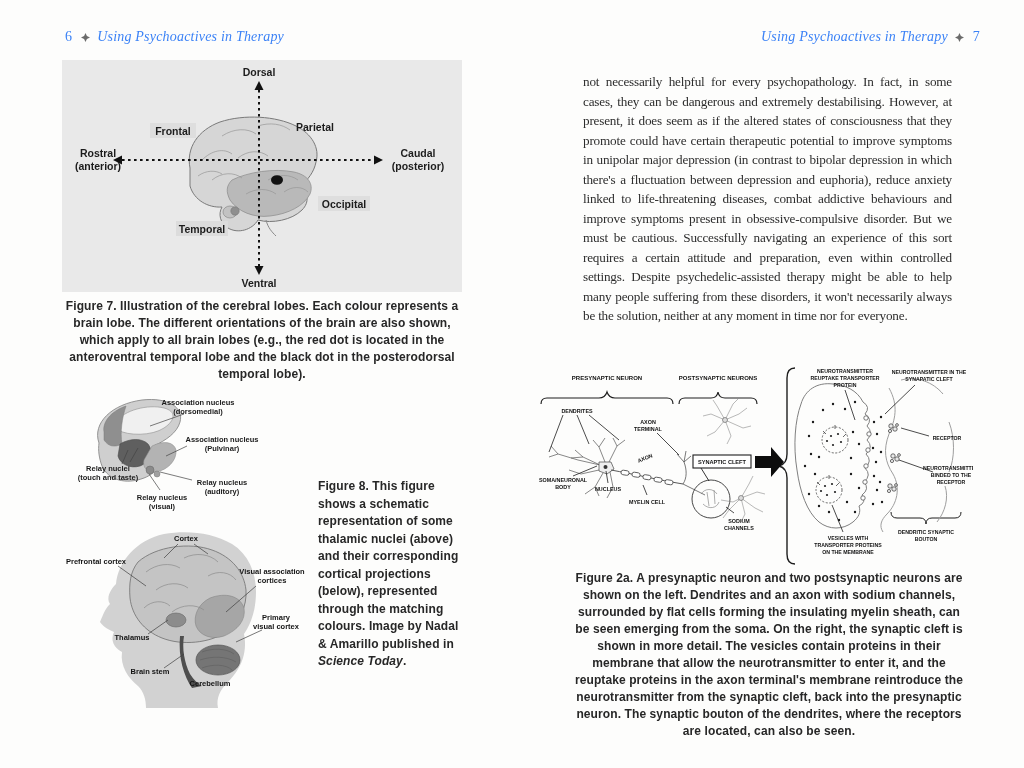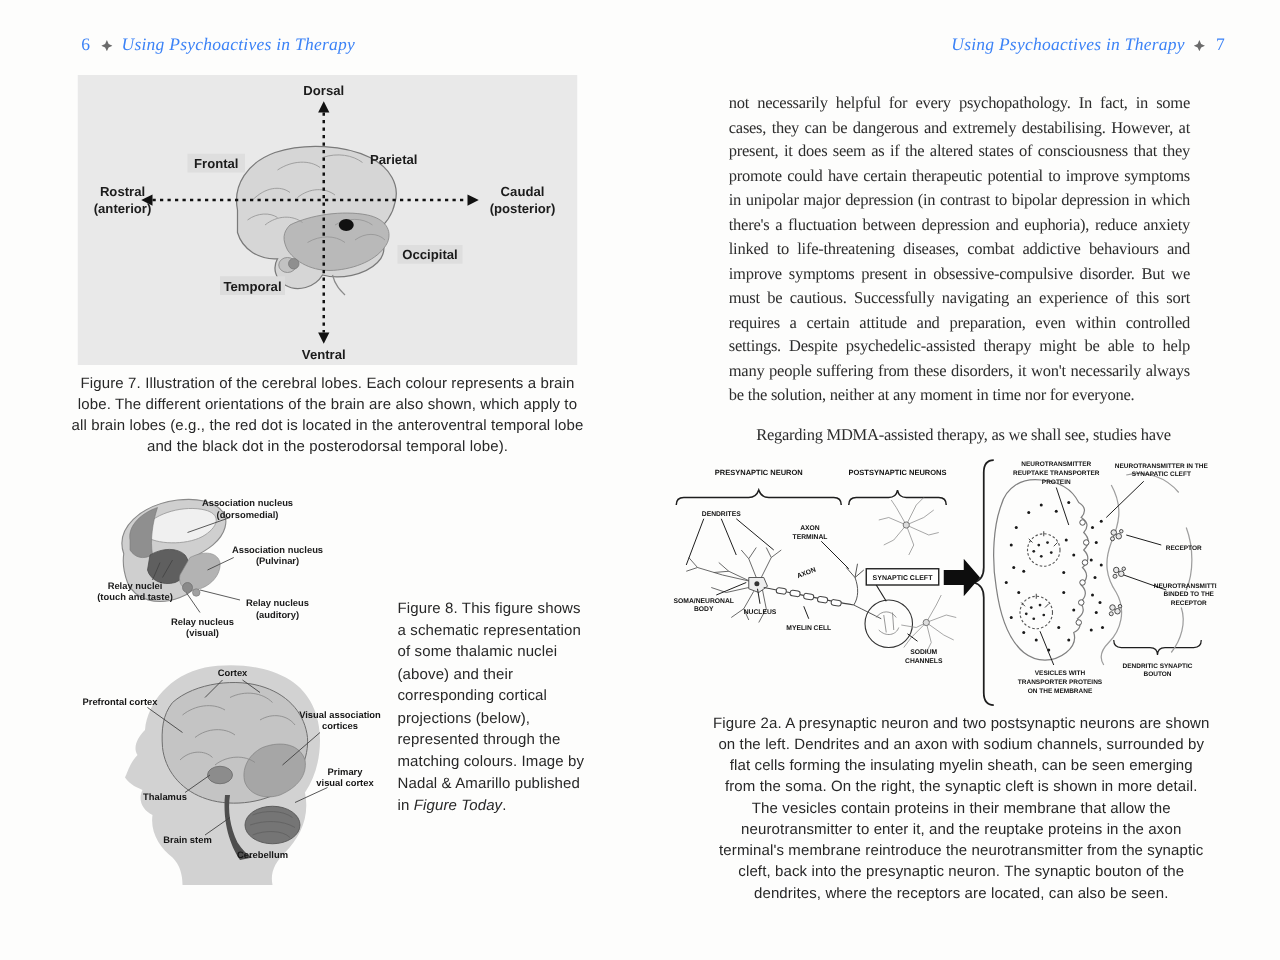--- a/index.html
+++ b/index.html
@@ -9,21 +9,21 @@
   
   .running-head{font:italic 14px/18px "Liberation Serif",serif;color:#3b82f6;letter-spacing:.2px;}
   .running-head .pnum{font-style:normal;margin:0 2px;}
   .fleuron{display:inline-block;vertical-align:-1px;margin:0 7px;}
   
   .bodytext{width:393px;color:#2d2d2d;font:13.2px/19.5px "Liberation Serif",serif;
             text-align:justify;letter-spacing:-0.2px;}
   .bodytext p{margin:12px;}
   .bodytext p.indent{text-indent:22px;}
   
-  .caption{font-family:"Liberation Sans",sans-serif;font-weight:400;font-size:12px;
+  .caption{font-family:"Liberation Sans",sans-serif;font-weight:700;font-size:12px;
            line-height:17px;color:#272727;letter-spacing:.1px;}
   .cap-center{text-align:center;}
   .cap-left{text-align:left;line-height:17.5px;}
   .caption .src{font-style:italic;}
   
   .fig7-wrap{left:62px;top:60px;width:400px;height:198px;}
   svg text{font-family:"Liberation Sans",sans-serif;}
 </style>
 </head>
 <body>
@@ -163,32 +163,31 @@
     <text x="72" y="112">Thalamus</text>
     <text x="216" y="92">Primary</text>
     <text x="216" y="101">visual cortex</text>
     <text x="90" y="146">Brain stem</text>
     <text x="150" y="158">Cerebellum</text>
   </g>
 </svg>
 </div>
 
 <div class="abs caption cap-left" style="left:318px;top:478px;width:152px;">
-  <span>Figure 8. This figure shows a schematic representation of some thalamic nuclei (above) and their corresponding cortical projections (below), represented through the matching colours. Image by Nadal &amp; Amarillo published in </span><span class="src">Figure Today</span><span>.</span>
+  <span>Figure 8. This figure shows a schematic representation of some thalamic nuclei (above) and their corresponding cortical projections (below), represented through the matching colours. Image by Nadal &amp; Amarillo published in </span><span class="src">Science Today</span><span>.</span>
 </div>
 
 <div class="abs running-head" style="left:589px;top:28px;width:393px;text-align:right;">
   <span>Using Psychoactives in Therapy</span><span class="fleuron"><svg width="9" height="9" viewBox="0 0 9 9">
         <path d="M4.5 0 L5.9 3.1 L9 4.5 L5.9 5.9 L4.5 9 L3.1 5.9 L0 4.5 L3.1 3.1 Z" fill="#6b6b6b"></path>
       </svg></span><span class="pnum">7</span>
 </div>
 
 <div class="abs bodytext" style="left:571px;top:60px;height:302px;overflow:hidden;">
   <p>not necessarily helpful for every psychopathology. In fact, in some cases, they can be dangerous and extremely destabilising. However, at present, it does seem as if the altered states of consciousness that they promote could have certain therapeutic potential to improve symptoms in unipolar major depression (in contrast to bipolar depression in which there's a fluctuation between depression and euphoria), reduce anxiety linked to life-threatening diseases, combat addictive behaviours and improve symptoms present in obsessive-compulsive disorder. But we must be cautious. Successfully navigating an experience of this sort requires a certain attitude and preparation, even within controlled settings. Despite psychedelic-assisted therapy might be able to help many people suffering from these disorders, it won't necessarily always be the solution, neither at any moment in time nor for everyone.</p>
-  <p class="indent">Regarding MDMA-assisted therapy, as we shall see, studies have</p>
 </div>
 
 <div class="abs" style="left:533px;top:362px;">
 <svg width="440" height="208" viewBox="0 0 440 208">
 
   <g fill="none" stroke="#1e1e1e" stroke-width="1.2">
     <path d="M8,42 Q8,36 14,36 L66,36 Q72,36 74,30 Q76,36 82,36 L134,36 Q140,36 140,42"></path>
   </g>
   <g fill="none" stroke="#1e1e1e" stroke-width="1.2">
     <path d="M146,42 Q146,36 152,36 L178,36 Q184,36 185,30 Q186,36 192,36 L218,36 Q224,36 224,42"></path>

